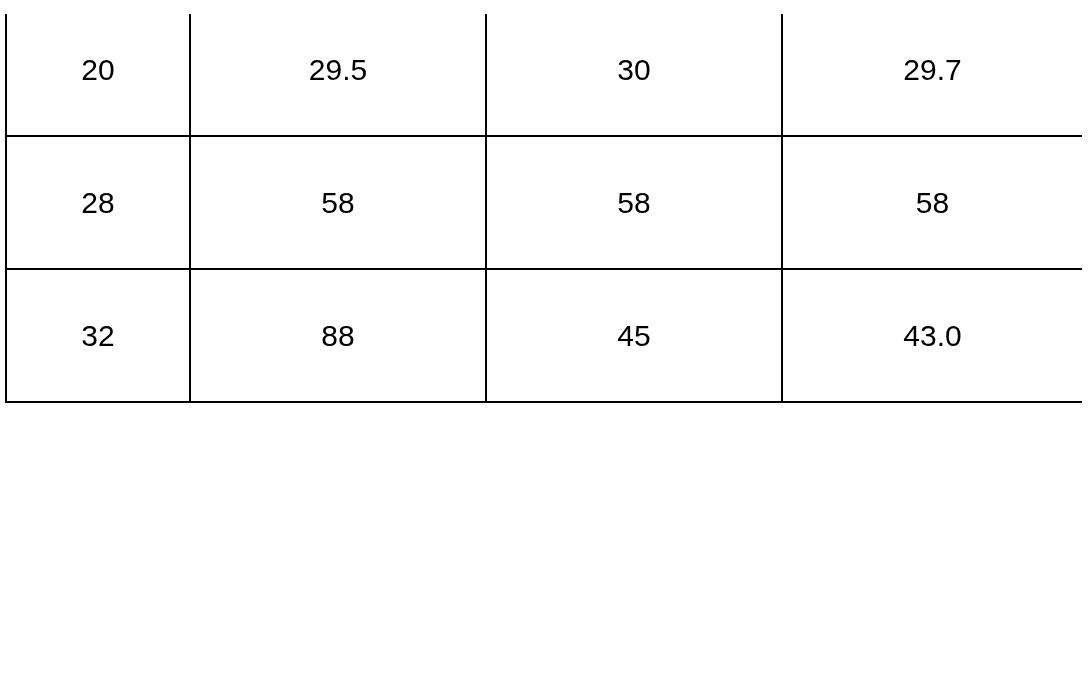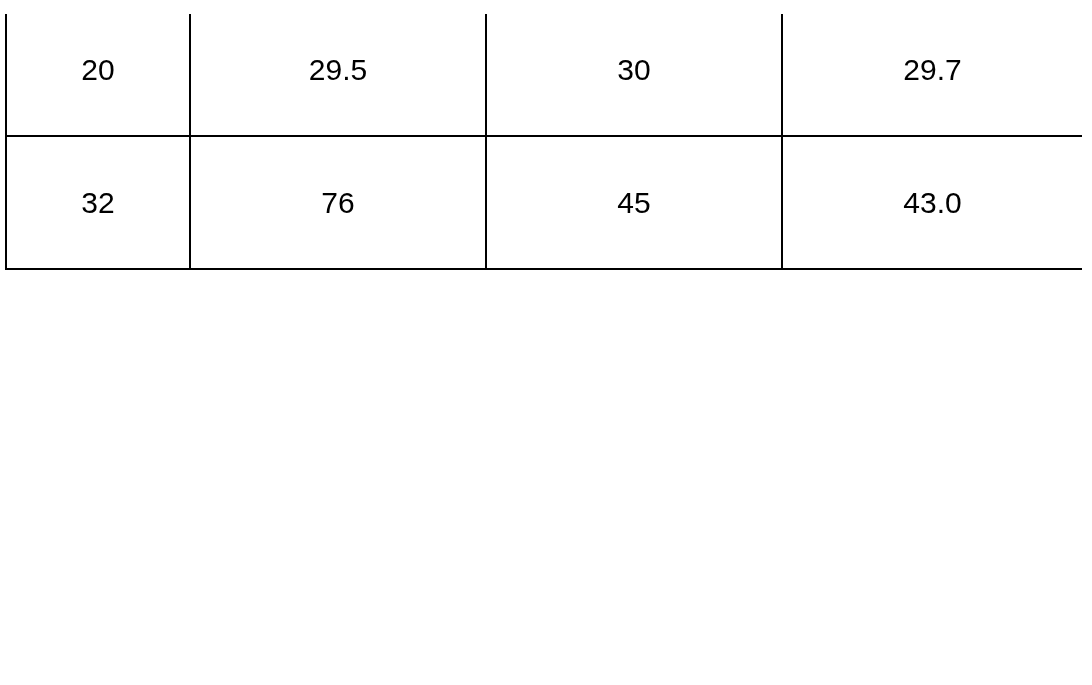--- a/index.html
+++ b/index.html
@@ -84,23 +84,29 @@
 
       <tr>
         <td>20</td>
         <td>29.5</td>
         <td>30</td>
         <td>29.7</td>
       </tr>
 
 
 
+      <tr>
+        <td>28</td>
+        <td>58</td>
+        <td>58</td>
+        <td>58</td>
+      </tr>
 
       <tr>
         <td>32</td>
-        <td>76</td>
+        <td>88</td>
         <td>45</td>
         <td>43.0</td>
       </tr>
 
     </tbody>
   </table>
 </div>
 
 </body></html>

